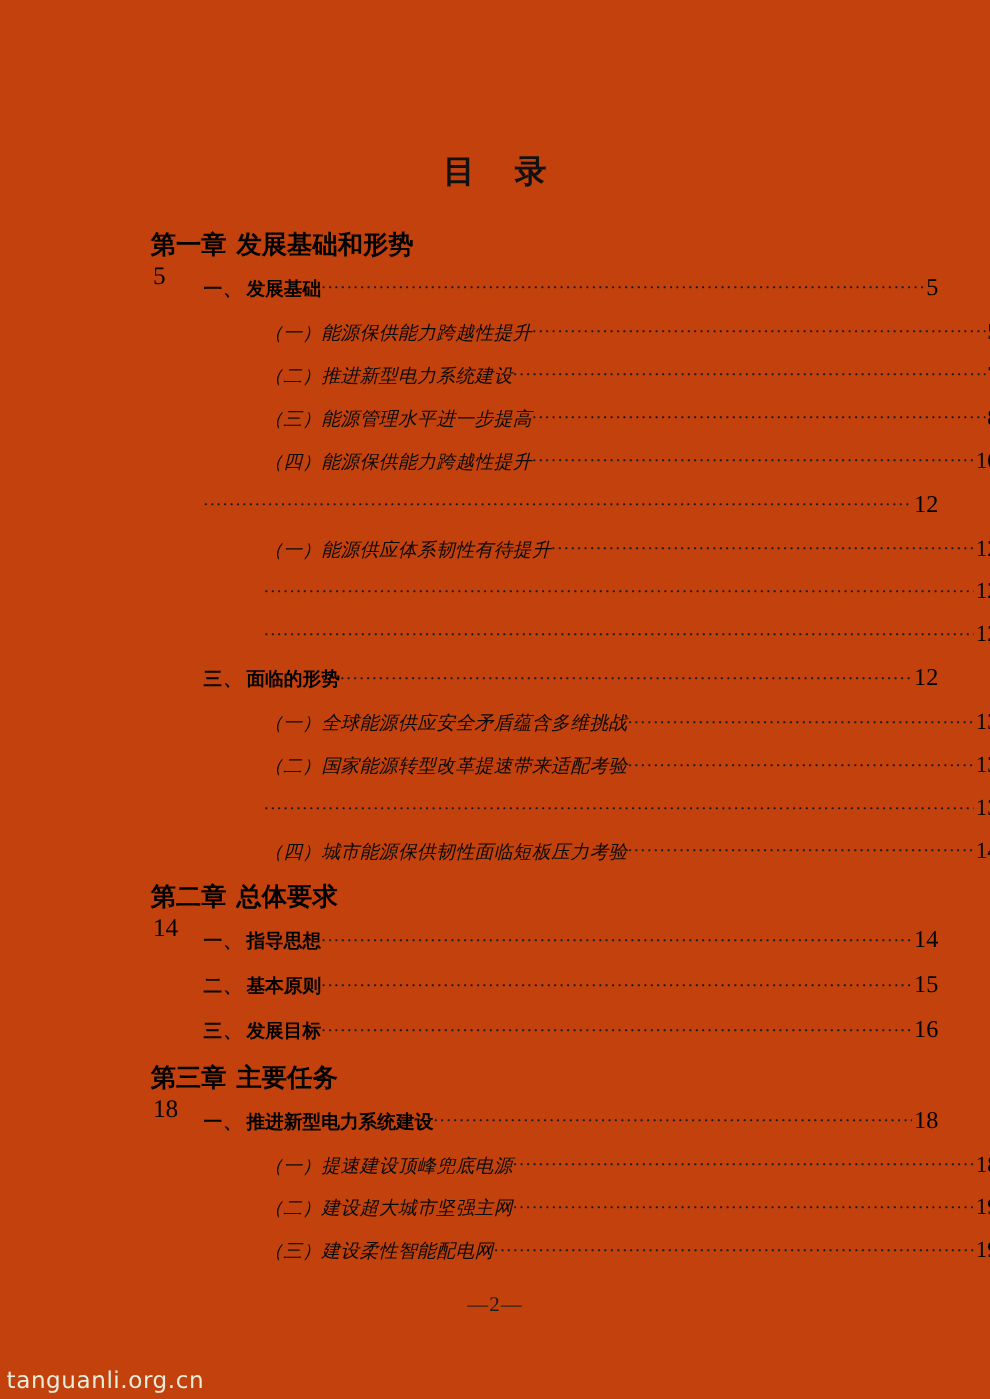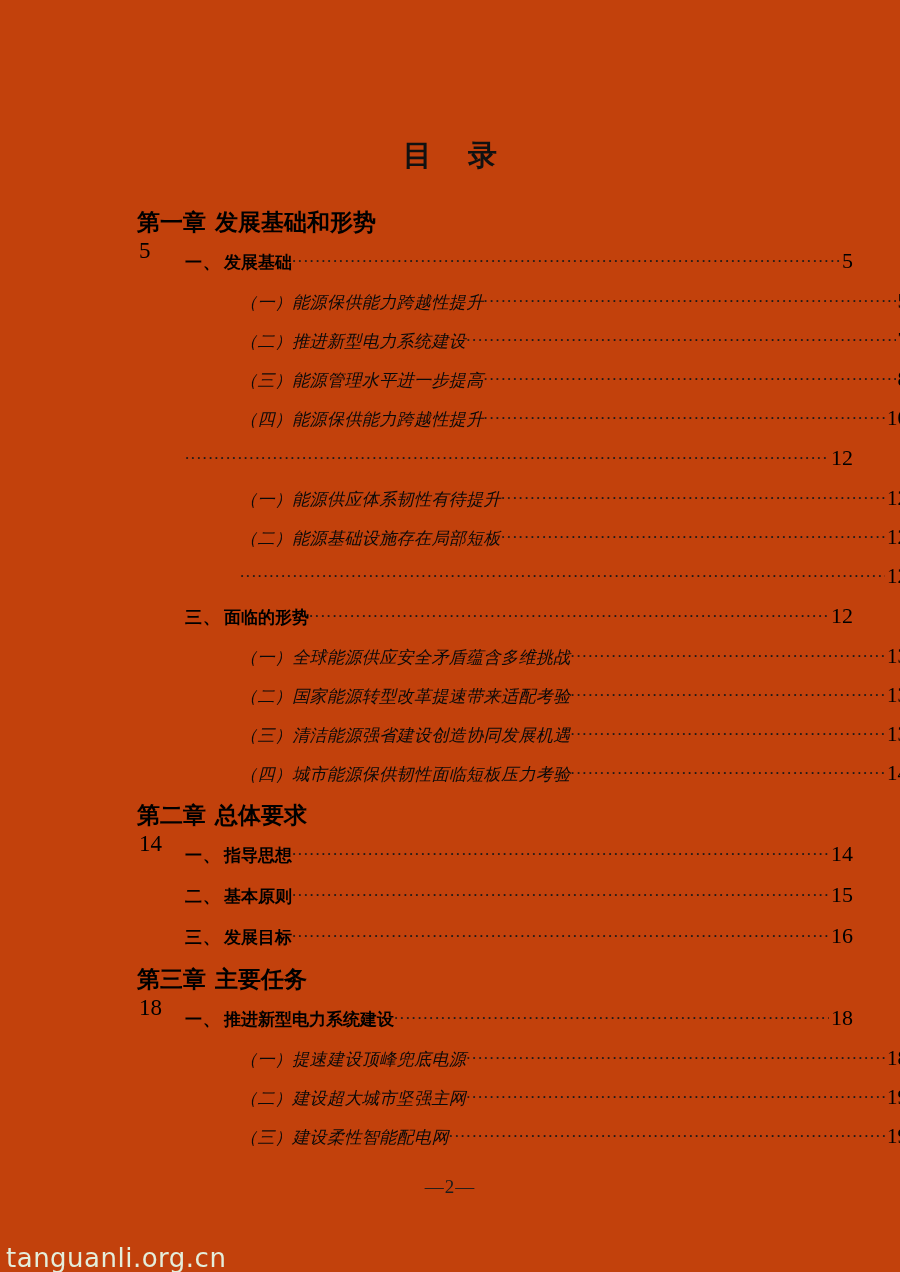--- a/index.html
+++ b/index.html
@@ -138,21 +138,21 @@
     color: #1c1c1c;
     letter-spacing: 1px;
   }
 
   
   .watermark {
     position: absolute;
     left: 6px;
     top: 1243px;
     font-family: "DejaVu Sans", sans-serif;
-    font-size: 26px;
+    font-size: 21px;
     letter-spacing: 0.5px;
     color: #e4eedb;
     user-select: none;
   }
 </style>
 </head>
 <body>
 
 <div class="page">
 
@@ -192,21 +192,20 @@
       <div class="toc-entry lvl2">
         <span class="leader"></span>
         <span class="page-num">12</span>
       </div>
       <div class="toc-entry lvl3">
         <span class="label"><span>（一）</span><span>能源供应体系韧性有待提升</span></span>
         <span class="leader"></span>
         <span class="page-num">12</span>
       </div>
       <div class="toc-entry lvl3">
-        <span class="label"><span>（二）</span><span>能源基础设施存在局部短板</span></span>
         <span class="leader"></span>
         <span class="page-num">12</span>
       </div>
       <div class="toc-entry lvl3">
         <span class="leader"></span>
         <span class="page-num">12</span>
       </div>
       <div class="toc-entry lvl2">
         <span class="label"><span class="num">三、</span><span>面临的形势</span></span>
         <span class="leader"></span>
@@ -216,21 +215,20 @@
         <span class="label"><span>（一）</span><span>全球能源供应安全矛盾蕴含多维挑战</span></span>
         <span class="leader"></span>
         <span class="page-num">13</span>
       </div>
       <div class="toc-entry lvl3">
         <span class="label"><span>（二）</span><span>国家能源转型改革提速带来适配考验</span></span>
         <span class="leader"></span>
         <span class="page-num">13</span>
       </div>
       <div class="toc-entry lvl3">
-        <span class="label"><span>（三）</span><span>清洁能源强省建设创造协同发展机遇</span></span>
         <span class="leader"></span>
         <span class="page-num">13</span>
       </div>
       <div class="toc-entry lvl3">
         <span class="label"><span>（四）</span><span>城市能源保供韧性面临短板压力考验</span></span>
         <span class="leader"></span>
         <span class="page-num">14</span>
       </div>
       <div class="toc-entry lvl1">
         <span class="label"><span class="chap">第二章</span><span>总体要求</span></span>

